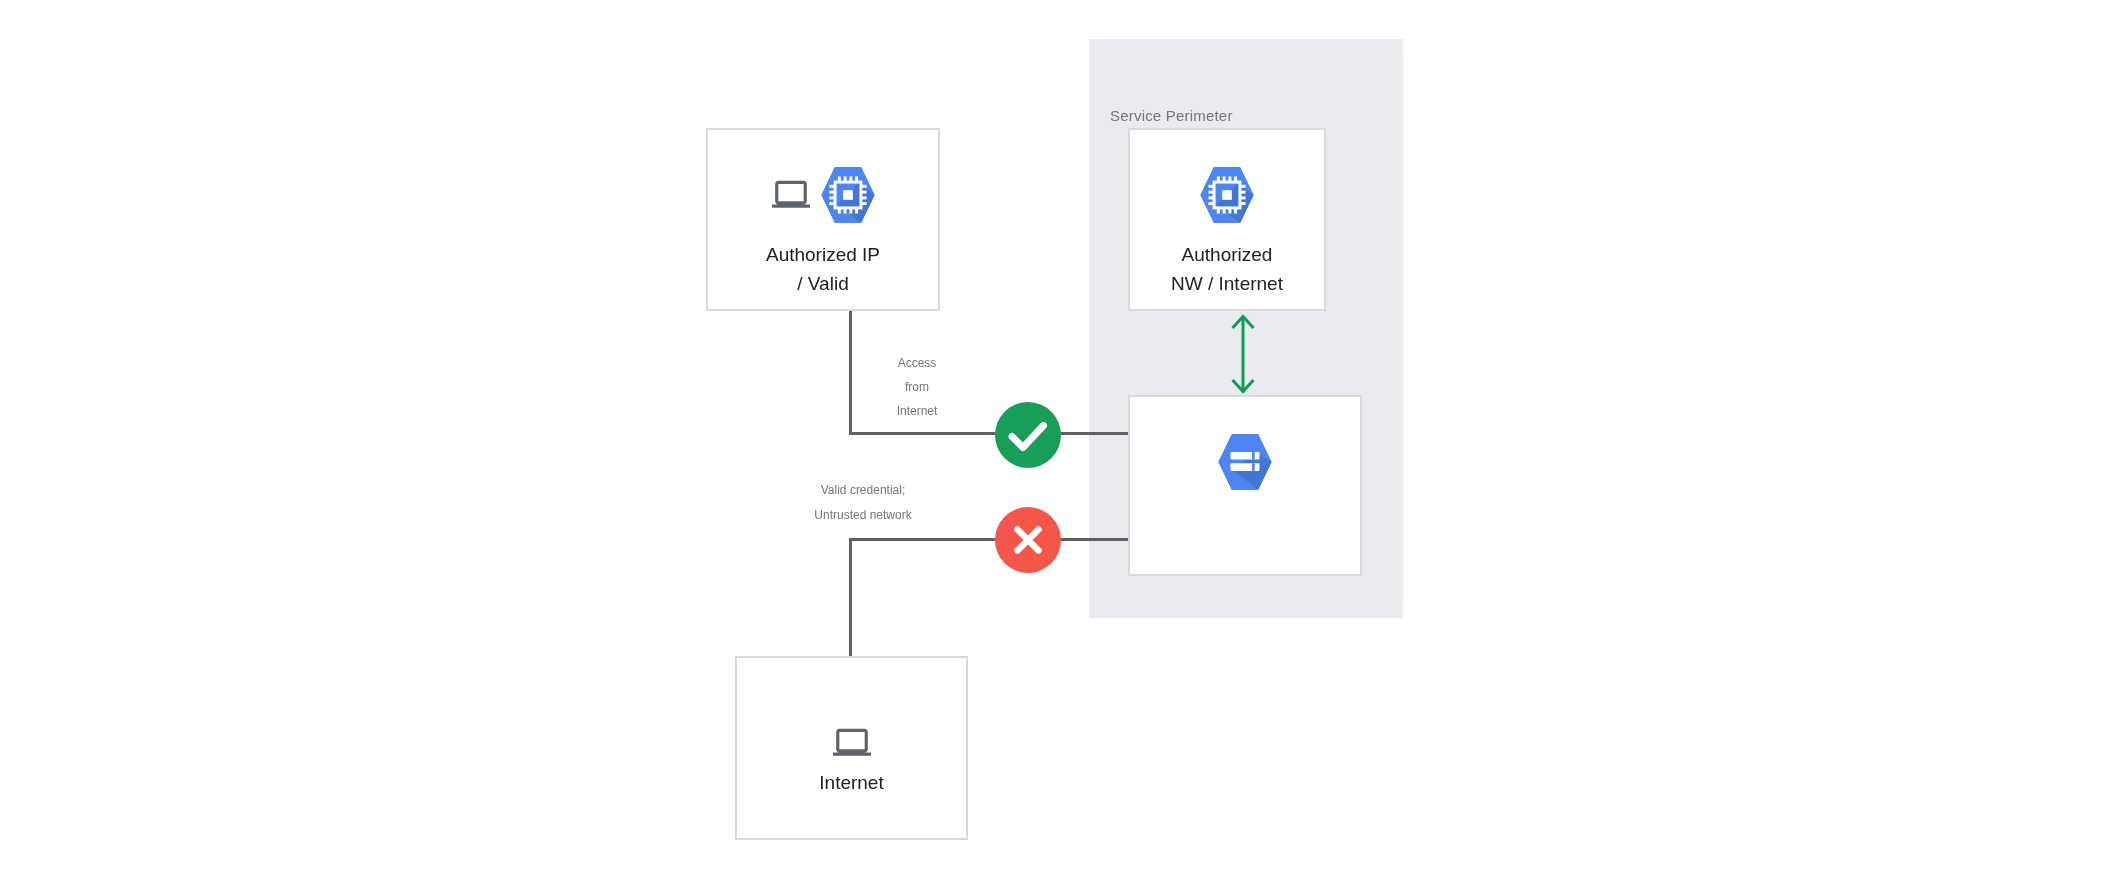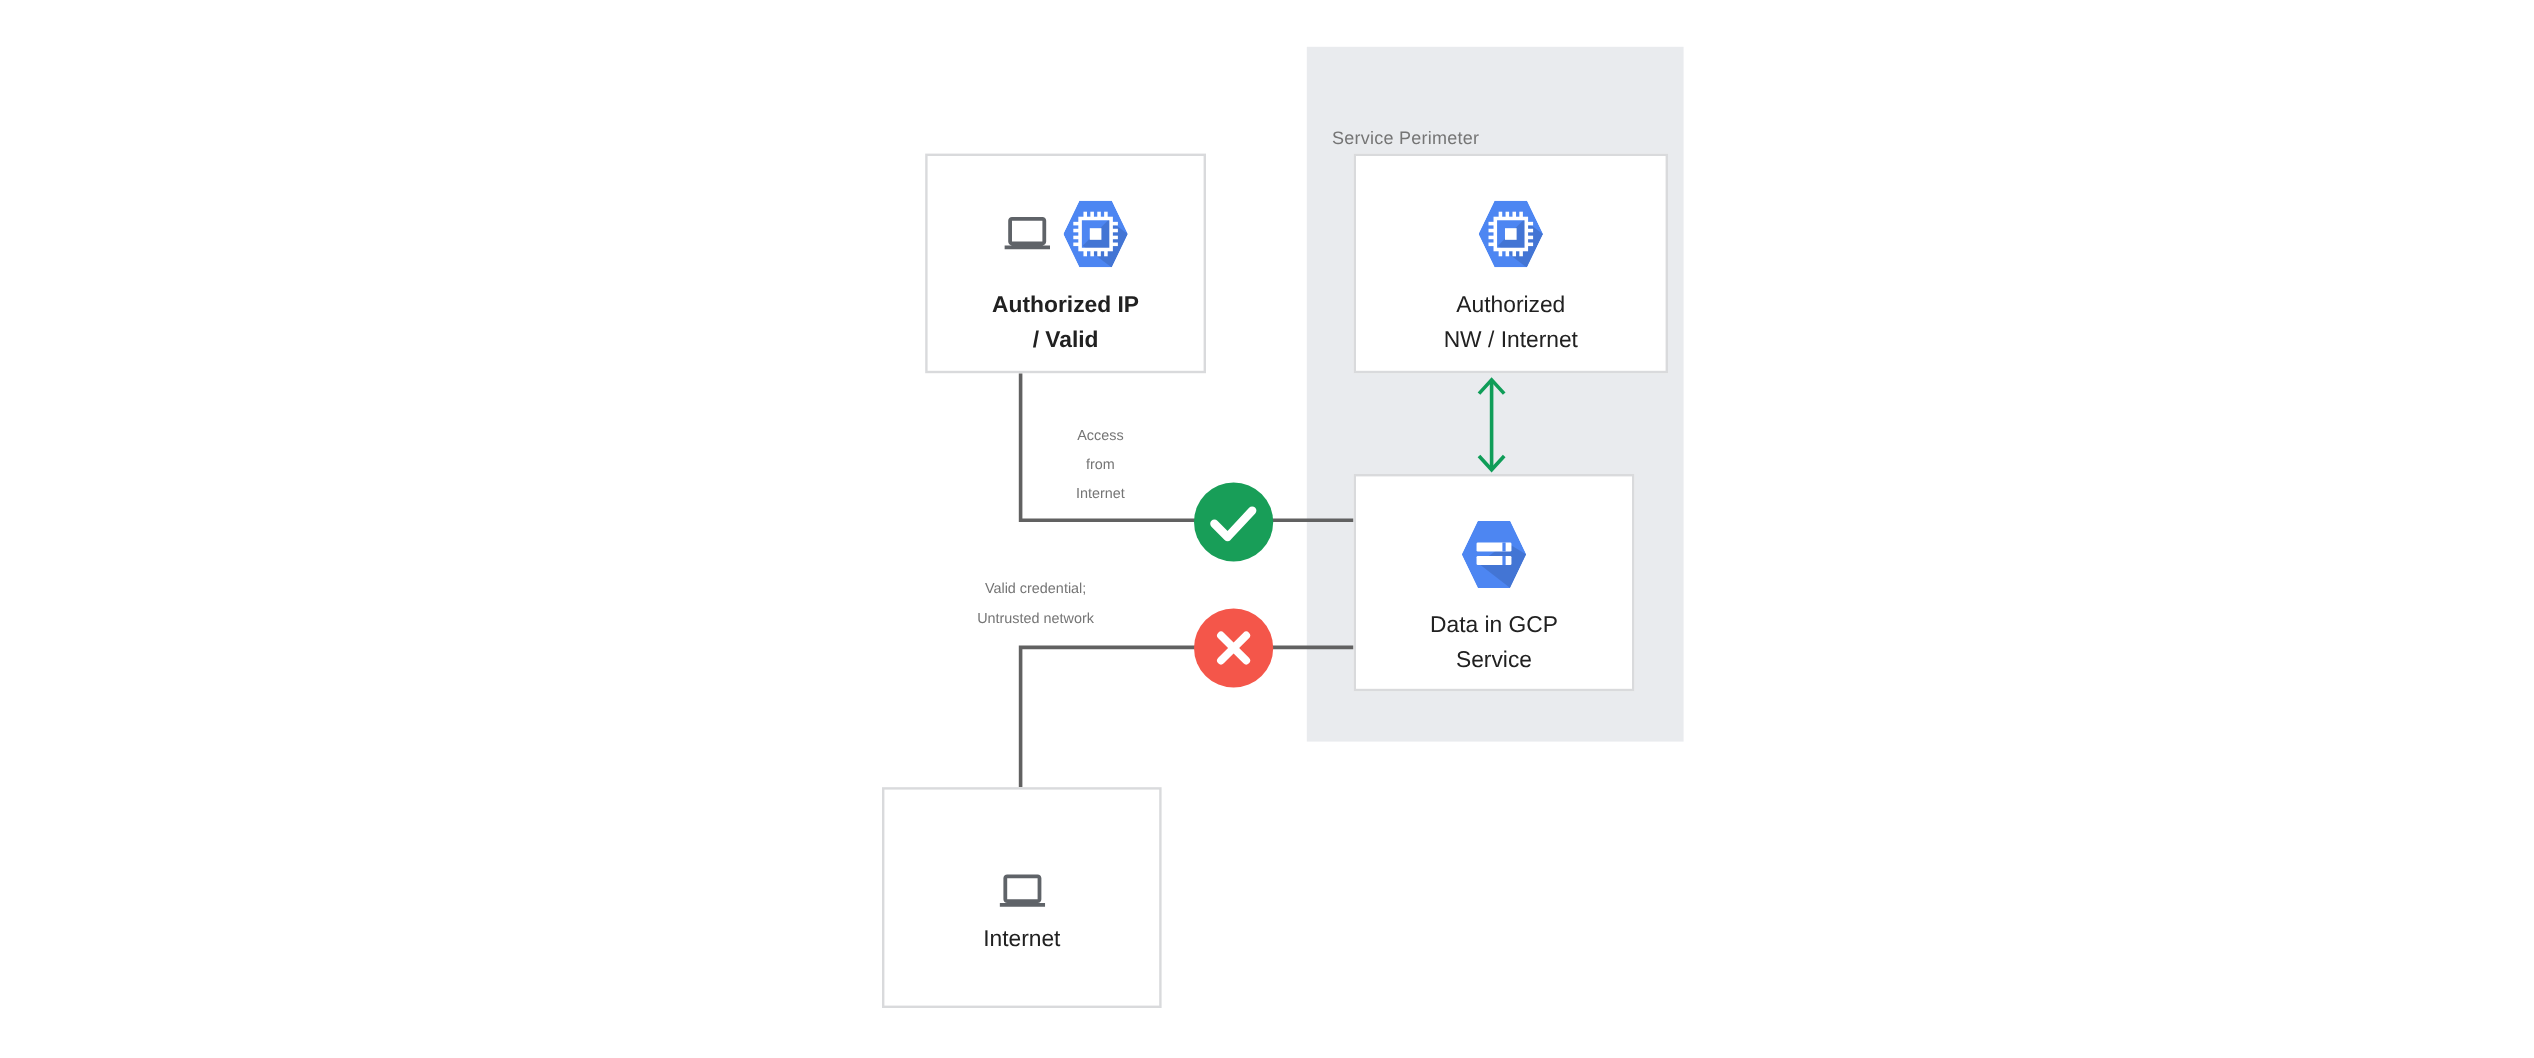--- a/index.html
+++ b/index.html
@@ -46,21 +46,21 @@
   <svg class="connectors" width="2112" height="882" viewBox="0 0 2112 882">
     <path d="M850.5 311 L850.5 433.5 L1128 433.5" fill="none" stroke="#616161" stroke-width="3"></path>
     <path d="M1128 539.5 L850.5 539.5 L850.5 656" fill="none" stroke="#616161" stroke-width="3"></path>
     <g stroke="#0f9d58" stroke-width="3" fill="none">
       <line x1="1243" y1="317" x2="1243" y2="391"></line>
       <polyline points="1232.5,328 1243,316.5 1253.5,328"></polyline>
       <polyline points="1232.5,380 1243,391.5 1253.5,380"></polyline>
     </g>
   </svg>
 
-  <div class="node" style="left:771px;top:128px;width:234px;height:183px;font-weight:bold;">
+  <div class="node" style="left:706px;top:128px;width:234px;height:183px;">
     <div class="icons" style="top:37px;">
       <svg width="38" height="38" viewBox="0 0 24 24">
         <path d="M20 18c1.1 0 1.99-.9 1.99-2L22 5c0-1.1-.9-2-2-2H4c-1.1 0-2 .9-2 2v11c0 1.1.9 2 2 2H0v2h24v-2h-4zM4 5h16v11H4V5z" fill="#5f6368"></path>
       </svg>
       <svg width="54" height="56" viewBox="0 0 100 104">
         <defs>
             <clipPath id="hexA">
               <polygon points="25,0 75,0 100,52 75,104 25,104 0,52"></polygon>
             </clipPath>
           </defs>
@@ -86,21 +86,21 @@
             <rect x="74" y="54.6" width="10.5" height="5.5"></rect>
             <rect x="74" y="65.2" width="10.5" height="5.5"></rect>
           <rect x="26" y="28" width="48" height="48" fill="none" stroke="#ffffff" stroke-width="5.5"></rect>
           <rect x="41" y="43" width="18" height="18"></rect>
         </g>
       </svg>
     </div>
     <div class="label"><span>Authorized IP</span><br><span>/ Valid</span></div>
   </div>
 
-  <div class="node" style="left:1128px;top:128px;width:262px;height:183px;">
+  <div class="node" style="left:1128px;top:128px;width:198px;height:183px;">
     <div class="icons" style="top:37px;">
       <svg width="54" height="56" viewBox="0 0 100 104">
         <defs>
             <clipPath id="hexB">
               <polygon points="25,0 75,0 100,52 75,104 25,104 0,52"></polygon>
             </clipPath>
           </defs>
         <g clip-path="url(#hexB)">
           <polygon points="25,0 75,0 100,52 75,104 25,104 0,52" fill="#4d86f2"></polygon>
           <polygon points="70,30 100,52 75,104 30,70" fill="rgba(0,0,0,0.12)"></polygon>
@@ -143,21 +143,20 @@
           <polygon points="70,34 100,52 75,104 26,66" fill="rgba(0,0,0,0.12)"></polygon>
           <g fill="#ffffff">
             <rect x="23" y="33.5" width="54" height="14" rx="2"></rect>
             <rect x="23" y="54.5" width="54" height="14" rx="2"></rect>
           </g>
           <rect x="63" y="33.5" width="5" height="14" fill="#4d86f2"></rect>
           <rect x="63" y="54.5" width="5" height="14" fill="#4d86f2"></rect>
         </g>
       </svg>
     </div>
-    <div class="label"><span>Data in GCP</span><br><span>Service</span></div>
   </div>
 
   <div class="node" style="left:735px;top:656px;width:233px;height:184px;">
     <div class="icons" style="top:66px;">
       <svg width="38" height="38" viewBox="0 0 24 24">
         <path d="M20 18c1.1 0 1.99-.9 1.99-2L22 5c0-1.1-.9-2-2-2H4c-1.1 0-2 .9-2 2v11c0 1.1.9 2 2 2H0v2h24v-2h-4zM4 5h16v11H4V5z" fill="#5f6368"></path>
       </svg>
     </div>
     <div class="label"><span>Internet</span></div>
   </div>

